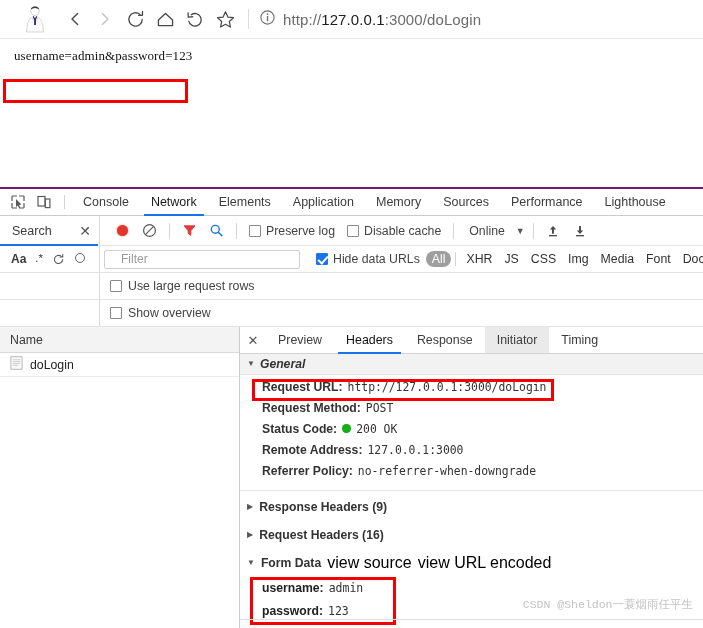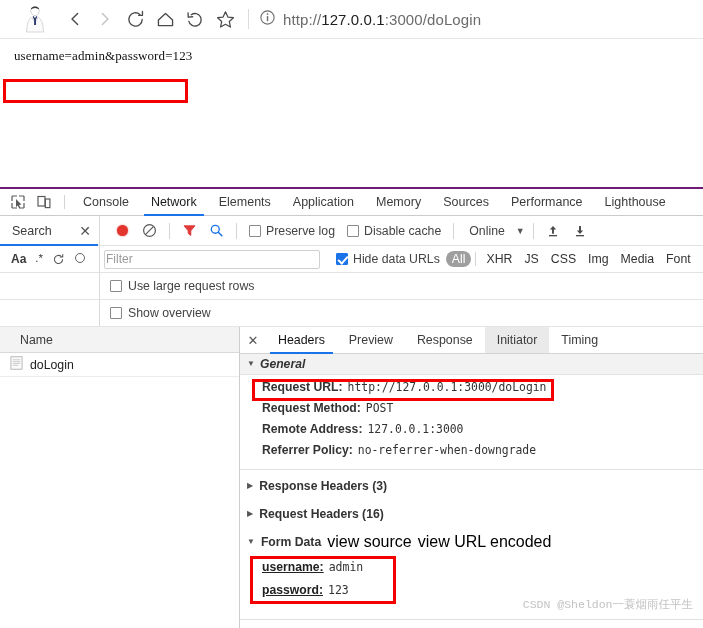--- a/index.html
+++ b/index.html
@@ -127,22 +127,22 @@
     width:100px;display:flex;align-items:center;gap:9px;padding-left:11px;
     border-right:1px solid #d9d9d9;
   }
   .sopt{font-size:11.5px;color:#3a3a3a;line-height:1;}
   .sopt.aa{font-weight:bold;font-size:12px;}
   .sopt.refresh{color:#555;display:flex;align-items:center;}
   .filter-area{
     flex:1;display:flex;align-items:center;min-width:0;padding-left:4px;
   }
   .filter-input{
-    width:216px;height:19px;background:#ffffff;border:1px solid #d0d0d0;border-radius:2px;
-    display:flex;align-items:center;padding:0 1px;margin-right:10px;flex:0 0 auto;
+    width:196px;height:19px;background:#ffffff;border:1px solid #d0d0d0;border-radius:2px;
+    display:flex;align-items:center;padding:0 16px;margin-right:10px;flex:0 0 auto;
   }
   .filter-input span{font-size:12px;color:#9a9a9a;}
   .ftypes{display:flex;align-items:center;gap:0;overflow:hidden;min-width:0;}
   .ftype{
     font-size:12.3px;color:#333;padding:1px 6px;border-radius:8px;white-space:nowrap;
   }
   .ftype.sel{background:#9e9e9e;color:#ffffff;}
   .fsep{width:1px;height:14px;background:#d5d5d5;margin:0 4px;flex:0 0 auto;}
 
   
@@ -153,21 +153,21 @@
   .opt-left{width:100px;border-right:1px solid #d9d9d9;background:#fff;}
   .opt-right{flex:1;display:flex;align-items:center;padding-left:10px;gap:6px;}
 
   
   .dt-main{flex:1;display:flex;min-height:0;}
   .req-list{
     width:240px;flex:0 0 auto;border-right:1px solid #cdcdcd;display:flex;flex-direction:column;
     background:#ffffff;
   }
   .rl-header{
-    height:26px;display:flex;align-items:center;padding-left:20px;
+    height:26px;display:flex;align-items:center;padding-left:10px;
     border-bottom:1px solid #d9d9d9;background:#f3f3f3;
   }
   .rl-header span{font-size:12.3px;color:#3a3a3a;}
   .rl-row{
     height:24px;display:flex;align-items:center;gap:7px;padding-left:10px;
     background:#ffffff;border-bottom:1px solid #ececec;
   }
   .doc-ico{flex:0 0 auto;}
   .rl-row span{font-size:12.3px;color:#222;}
 
@@ -210,21 +210,21 @@
 
   .collapsed-row{
     height:28px;display:flex;align-items:center;gap:6px;padding-left:7px;
   }
   .collapsed-row .t{font-size:12.2px;font-weight:bold;color:#333;}
 
   .sec-divider{height:1px;background:#e2e2e2;margin:2px 0;}
 
   .fd-rows{padding-left:22px;padding-top:4px;}
   .fd{height:23px;display:flex;align-items:baseline;}
-  .fd .k{font-size:12.2px;font-weight:bold;color:#222;text-decoration:underline;}
+  .fd .k{font-size:12.2px;font-weight:bold;color:#222;}
   .fd .v{font-family:"DejaVu Sans Mono", monospace;font-size:11.5px;color:#333;margin-left:5px;}
 
   .watermark{
     position:absolute;right:10px;bottom:16px;
     font-size:11.5px;color:#c3c3c3;white-space:nowrap;
     font-family:Liberation Mono, monospace;
   }
   .bottom-line{position:absolute;left:0;right:0;bottom:8px;height:1px;background:#e0e0e0;}
 
   
@@ -472,25 +472,25 @@
           </svg>
         </span>
         <span>doLogin</span>
       </div>
     </div>
 
     <div class="detail">
 
       <div class="d-tabbar">
         <div class="d-x">✕</div>
+        <div class="d-tab">
+            <span>Preview</span>
+          </div>
         <div class="d-tab active">
             <span>Headers</span>
-          </div>
-        <div class="d-tab">
-            <span>Preview</span>
           </div>
         <div class="d-tab">
             <span>Response</span>
           </div>
         <div class="d-tab hover">
             <span>Initiator</span>
           </div>
         <div class="d-tab">
             <span>Timing</span>
           </div>
@@ -505,34 +505,39 @@
         <div class="annot-box" id="annot-url"></div>
         <div class="kv">
           <span class="k">Request URL:</span>
           <span class="v">http://127.0.0.1:3000/doLogin</span>
         </div>
         <div class="kv">
           <span class="k">Request Method:</span>
           <span class="v">POST</span>
         </div>
         <div class="kv">
+          <span class="k">Status Code:</span>
+          <span class="status-dot"></span>
+          <span class="v" style="margin-left:2px;">200 OK</span>
+        </div>
+        <div class="kv">
           <span class="k">Remote Address:</span>
           <span class="v">127.0.0.1:3000</span>
         </div>
         <div class="kv">
           <span class="k">Referrer Policy:</span>
           <span class="v">no-referrer-when-downgrade</span>
         </div>
       </div>
 
       <div class="sec-divider"></div>
 
       <div class="collapsed-row">
         <span class="tri">▶</span>
-        <span class="t">Response Headers (3)</span>
+        <span class="t">Response Headers (9)</span>
       </div>
 
       <div class="collapsed-row">
         <span class="tri">▶</span>
         <span class="t">Request Headers (16)</span>
       </div>
 
       <div class="collapsed-row">
         <span class="tri">▼</span>
         <span class="t">Form Data</span>

